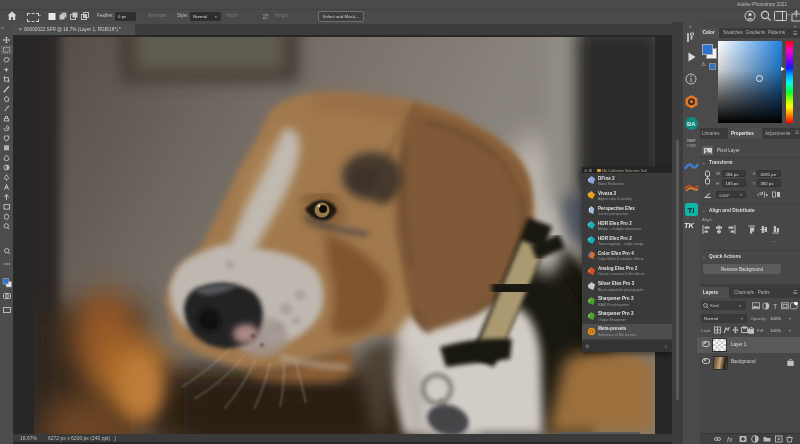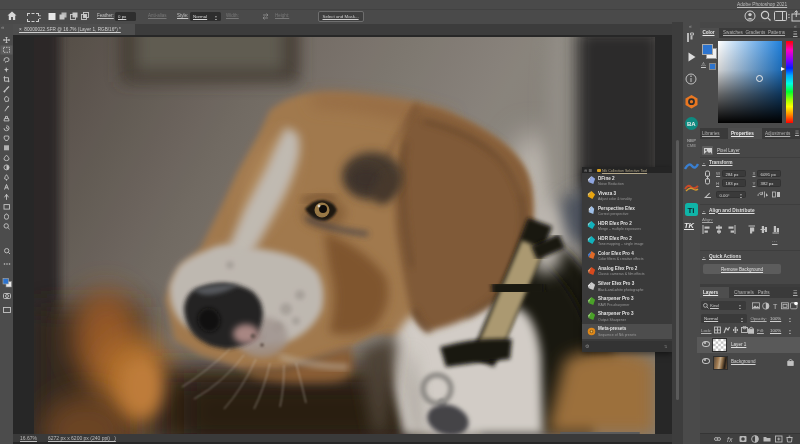--- a/index.html
+++ b/index.html
@@ -1,18 +1,18 @@
 <!DOCTYPE html>
 <html><head><meta charset="utf-8">
 <style>
   html,body{margin:0;padding:0;}
   #app{position:relative;width:800px;height:444px;overflow:hidden;
     font-family:"Liberation Sans",sans-serif;background:#474747;color:#d6d6d6;}
   .abs{position:absolute;}
-  .txt{white-space:nowrap;text-decoration:underline;}
+  .txt{white-space:nowrap;}
   .nrow{position:relative;height:15.1px;width:90px;}
   .nrow.hl{background:#4d4d4d;}
   .nic{position:absolute;left:4.5px;top:3px;width:9px;height:9px;}
   .nt{position:absolute;left:16px;top:2.5px;font-size:4.6px;font-weight:bold;color:#e2e2e2;line-height:5.4px;white-space:nowrap;}
   .nt span{font-weight:normal;font-size:3.5px;color:#9a9a9a;}
   .fld{height:7.5px;background:#3a3a3a;border:0.5px solid #323232;border-radius:1.5px;
        font-size:4.3px;color:#d8d8d8;padding:1.2px 0 0 2.5px;box-sizing:border-box;white-space:nowrap;}
   .eye{width:6px;height:4px;border:0.8px solid #c8c8c8;border-radius:50%;}
   .eye::after{content:"";position:absolute;left:1.4px;top:0.4px;width:2px;height:2px;border-radius:50%;background:#c8c8c8;}
 </style>

